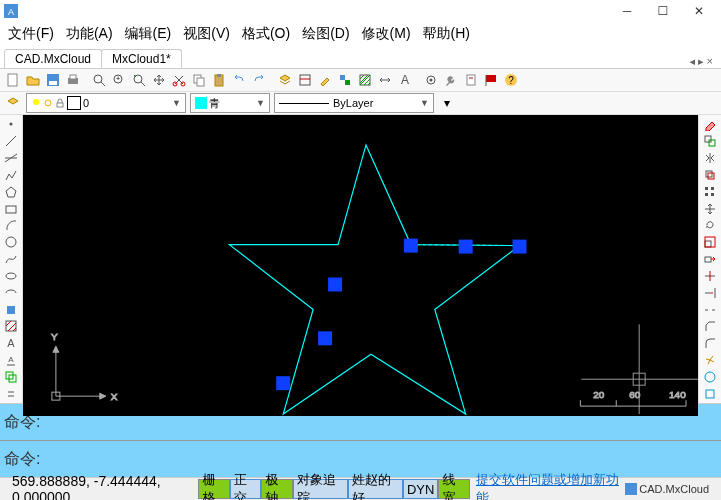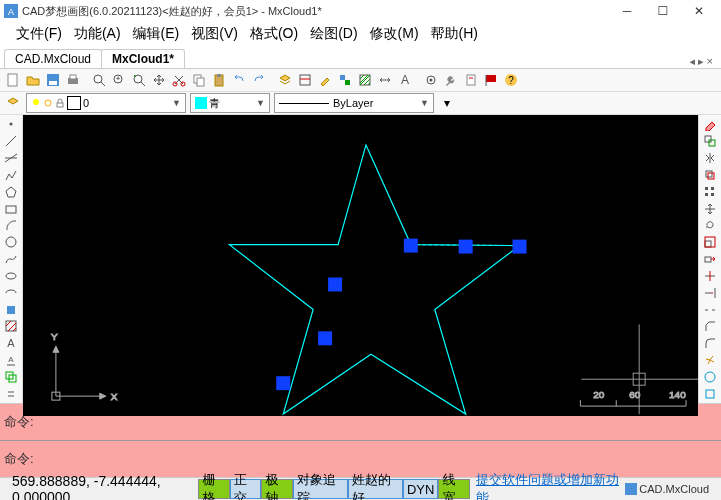--- a/index.html
+++ b/index.html
@@ -1,44 +1,44 @@
 <!DOCTYPE html>
 <html><head>
 <meta charset="utf-8">
 <style>
 html,body{margin:0;padding:0;font-family:"Microsoft YaHei",Arial,sans-serif;font-size:12px;background:#f0f0f0;color:#000;overflow:hidden}
 .window{width:721px;height:500px;display:flex;flex-direction:column;background:#fff;box-sizing:border-box}
 .titlebar{height:22px;background:#fff;display:flex;align-items:center;padding:0 4px;font-size:11px;color:#333}
 .titlebar .icon{width:14px;height:14px;margin-right:4px;display:inline-flex;align-items:center;justify-content:center}
 .titlebar .ctrls{margin-left:auto;display:flex}
 .titlebar .ctrls span{width:36px;height:22px;display:inline-flex;align-items:center;justify-content:center;font-size:12px;color:#333}
-.menubar{height:24px;display:flex;align-items:center;padding:0 12px;font-size:14px;gap:4px}
+.menubar{height:24px;display:flex;align-items:center;padding:0 4px;font-size:14px;gap:4px}
 .menubar span{padding:2px 4px}
 .filetabs{height:22px;background:#fff;border-bottom:1px solid #ccc;display:flex;align-items:flex-end;padding:0 4px;font-size:12px}
 .filetab{padding:2px 10px;border:1px solid #ccc;border-bottom:none;background:#fff;margin-right:-1px;border-radius:3px 3px 0 0}
-.filetab.active{font-weight:bold}
+.filetab.active{font-weight:normal}
 .filetabs .tabctrl{margin-left:auto;padding:0 4px;color:#666;font-size:11px}
 .toolbar{height:22px;display:flex;align-items:center;padding:0 4px;gap:2px;border-bottom:1px solid #ddd;background:#f8f8f8}
 .tbtn{width:18px;height:18px;display:inline-flex;align-items:center;justify-content:center;font-size:12px}
 .toolbar .sep{width:4px}
 .propbar{height:22px;display:flex;align-items:center;padding:0 4px;gap:4px;border-bottom:1px solid #ddd;background:#f8f8f8;font-size:11px}
 .select{height:18px;border:1px solid #999;background:#fff;display:inline-flex;align-items:center;padding:0 4px;position:relative}
 .select .arrow{margin-left:auto;font-size:9px;color:#555}
 .swatch{width:12px;height:12px;display:inline-block;margin-right:2px}
 .mainrow{flex:1;display:flex;min-height:0}
 .lefttool,.righttool{width:22px;background:#f8f8f8;display:flex;flex-direction:column;align-items:center;padding:2px 0;gap:2px}
 .lefttool{border-right:1px solid #ddd}
 .righttool{border-left:1px solid #ddd}
 .vbtn{width:18px;height:18px;display:inline-flex;align-items:center;justify-content:center;font-size:11px}
 .canvaswrap{flex:1;display:flex;flex-direction:column;min-width:0}
 .canvas{flex:1;background:#000;position:relative}
 .modeltabs{height:20px;background:#f0f0f0;display:flex;align-items:center;border-top:1px solid #ccc;font-size:13px}
 .scrollbtn{width:16px;height:18px;border:1px solid #999;background:#e8e8e8;display:inline-flex;align-items:center;justify-content:center;font-size:9px}
 .modeltab{padding:12px 10px;border:1px solid #999;background:#fff;height:18px;display:inline-flex;align-items:center;margin-left:2px}
-.cmdlines{border-top:1px solid #ccc;background:#fca5a5;font-size:13px;color:#333;padding:11px 4px;line-height:14px}
+.cmdlines{border-top:1px solid #ccc;background:#7dd3fc;font-size:16px;color:#333;padding:11px 4px;line-height:14px}
 .statusbar{height:22px;border-top:1px solid #ccc;background:#f0f0f0;display:flex;align-items:center;font-size:14px;padding:0 12px}
 .coords{width:200px;text-align:left}
 .statusbtns{display:flex;gap:0;margin-left:auto}
 .sbtn{height:18px;padding:0 3px;border:1px solid #888;background:#84cc16;display:inline-flex;align-items:center;font-size:13px}
 .sbtn.active{background:#c8dcf0;border-color:#4a90d9}
 .link{color:#0066cc;text-decoration:underline;margin-left:6px;font-size:13px}
 .brand{margin-left:4px;font-size:11px;color:#333;display:flex;align-items:center;gap:2px}
 svg{display:block}
 </style>
 </head>
@@ -46,21 +46,20 @@
 
 <div class="window">
 
   <div class="titlebar">
     <span class="icon">
       <svg width="14" height="14">
           <rect width="14" height="14" fill="#4a90d9"></rect>
           <text x="7" y="11" text-anchor="middle" fill="#fff" font-size="9">A</text>
         </svg>
     </span>
-    <span>CAD梦想画图(6.0.20211123)&lt;姓赵的好，会员1&gt; - MxCloud1*</span>
     <div class="ctrls">
       <span>─</span>
       <span>☐</span>
       <span>✕</span>
     </div>
   </div>
 
   <div class="menubar">
     <span>文件(F)</span>
     <span>功能(A)</span>

